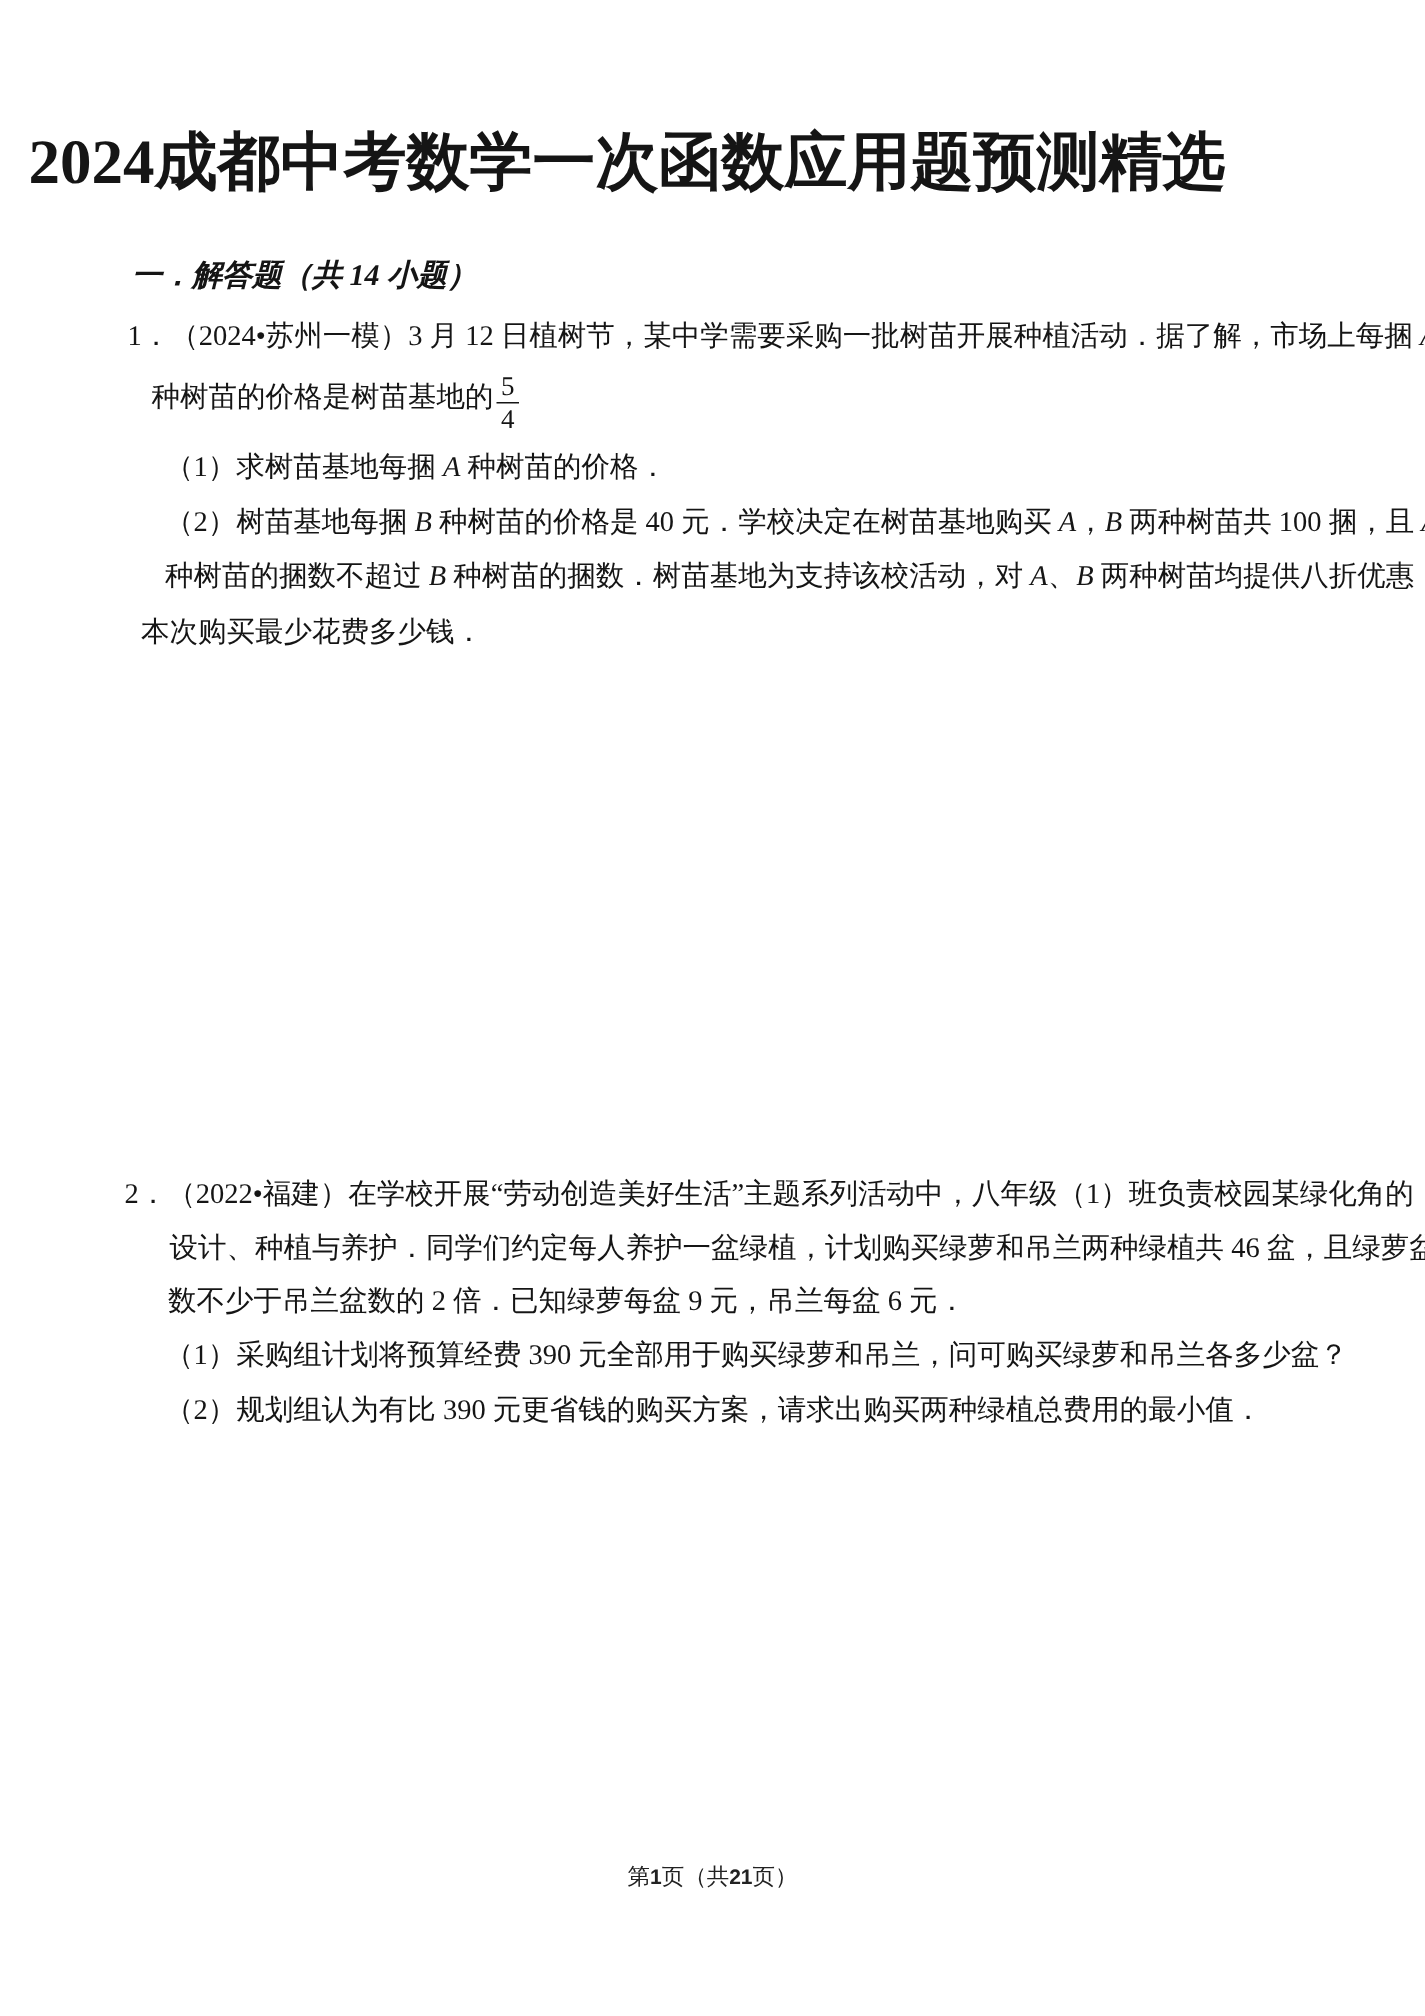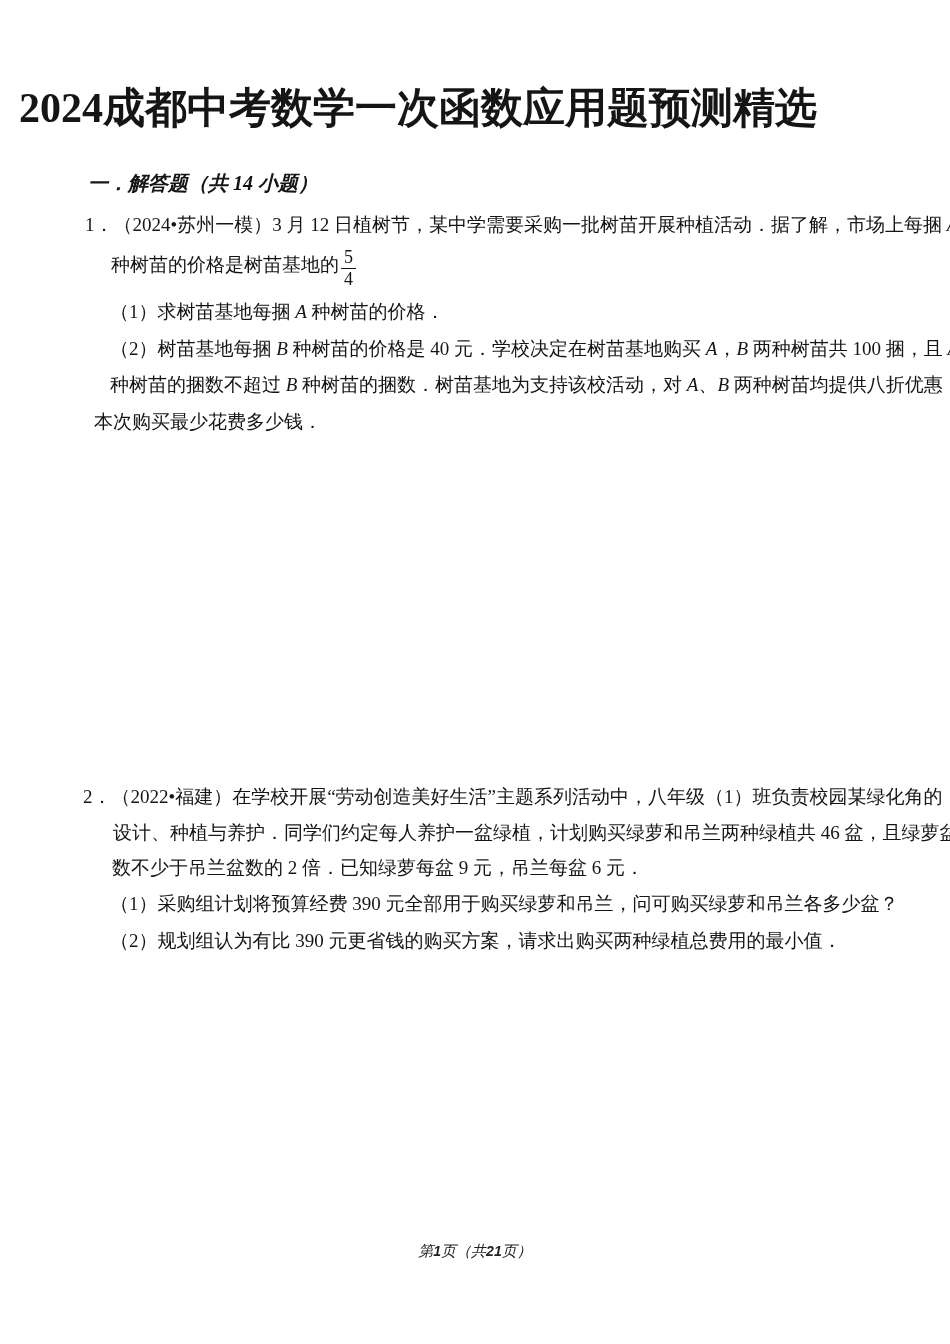--- a/index.html
+++ b/index.html
@@ -47,41 +47,40 @@
   .frac .den {
     display:block;
     padding-top:1px;
   }
   .mvar { font-style:italic; }
   .page-footer {
     top:1242px; left:0; width:950px;
     text-align:center;
     font-size:15px;
     color:#222;
-    font-style:italic;
   }
   .page-footer .num {
     font-family:"Liberation Sans","DejaVu Sans",sans-serif;
     font-weight:700;
     font-size:14px;
   }
 </style>
 </head>
 <body>
 
 <div class="abs doc-title">2024成都中考数学一次函数应用题预测精选</div>
 
 <div class="abs section-heading">一．解答题（共 14 小题）</div>
 
 <div>
   <div class="abs body-line" style="left:85px; top:212px">
     <span>1．</span><span>（2024•苏州一模）3 月 12 日植树节，某中学需要采购一批树苗开展种植活动．据了解，市场上每捆 <i class="mvar">A</i></span>
   </div>
 
-  <div class="abs body-line" style="left:111px; top:246px">
+  <div class="abs body-line" style="left:101px; top:246px">
     <span>种树苗的价格是树苗基地的</span><span class="frac"><span class="num">5</span><span class="den">4</span></span>
   </div>
 
   <div class="abs body-line" style="left:110px; top:299px">（1）求树苗基地每捆 <i class="mvar">A</i> 种树苗的价格．</div>
   <div class="abs body-line" style="left:110px; top:336px">（2）树苗基地每捆 <i class="mvar">B</i> 种树苗的价格是 40 元．学校决定在树苗基地购买 <i class="mvar">A</i>，<i class="mvar">B</i> 两种树苗共 100 捆，且 <i class="mvar">A</i></div>
   <div class="abs body-line" style="left:110px; top:372px">种树苗的捆数不超过 <i class="mvar">B</i> 种树苗的捆数．树苗基地为支持该校活动，对 <i class="mvar">A</i>、<i class="mvar">B</i> 两种树苗均提供八折优惠．求</div>
   <div class="abs body-line" style="left:94px; top:409px">本次购买最少花费多少钱．</div>
 </div>
 
 <div>

